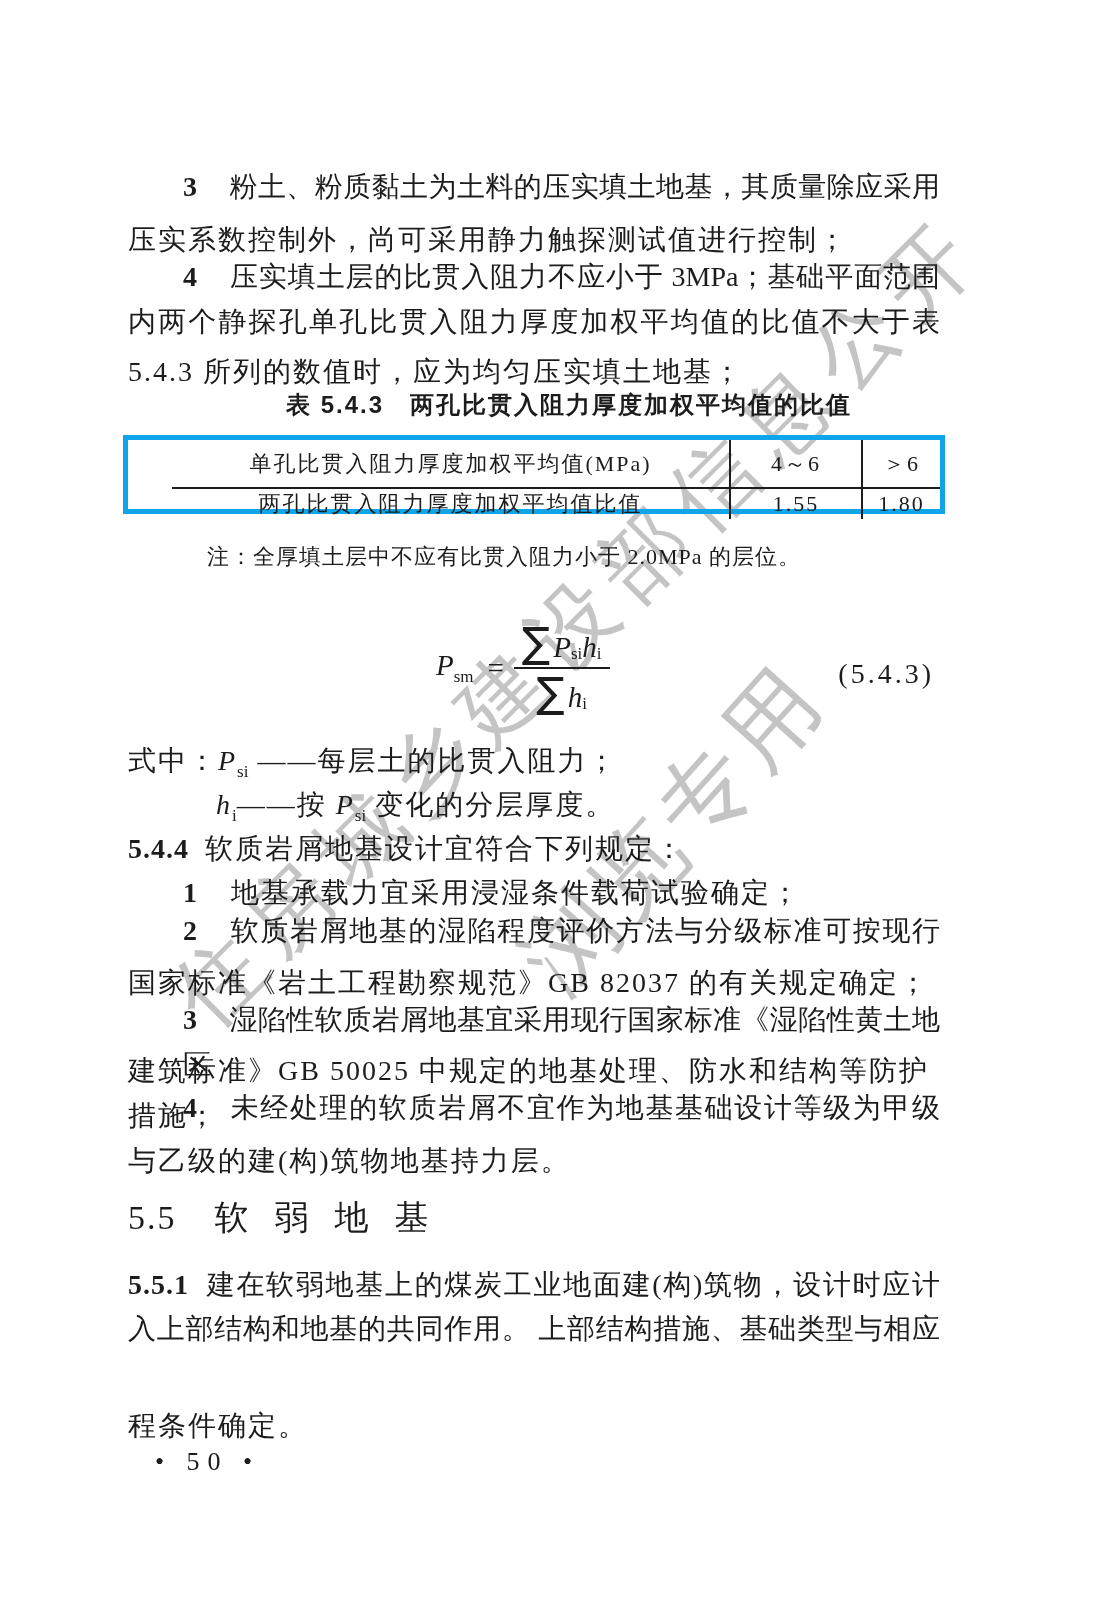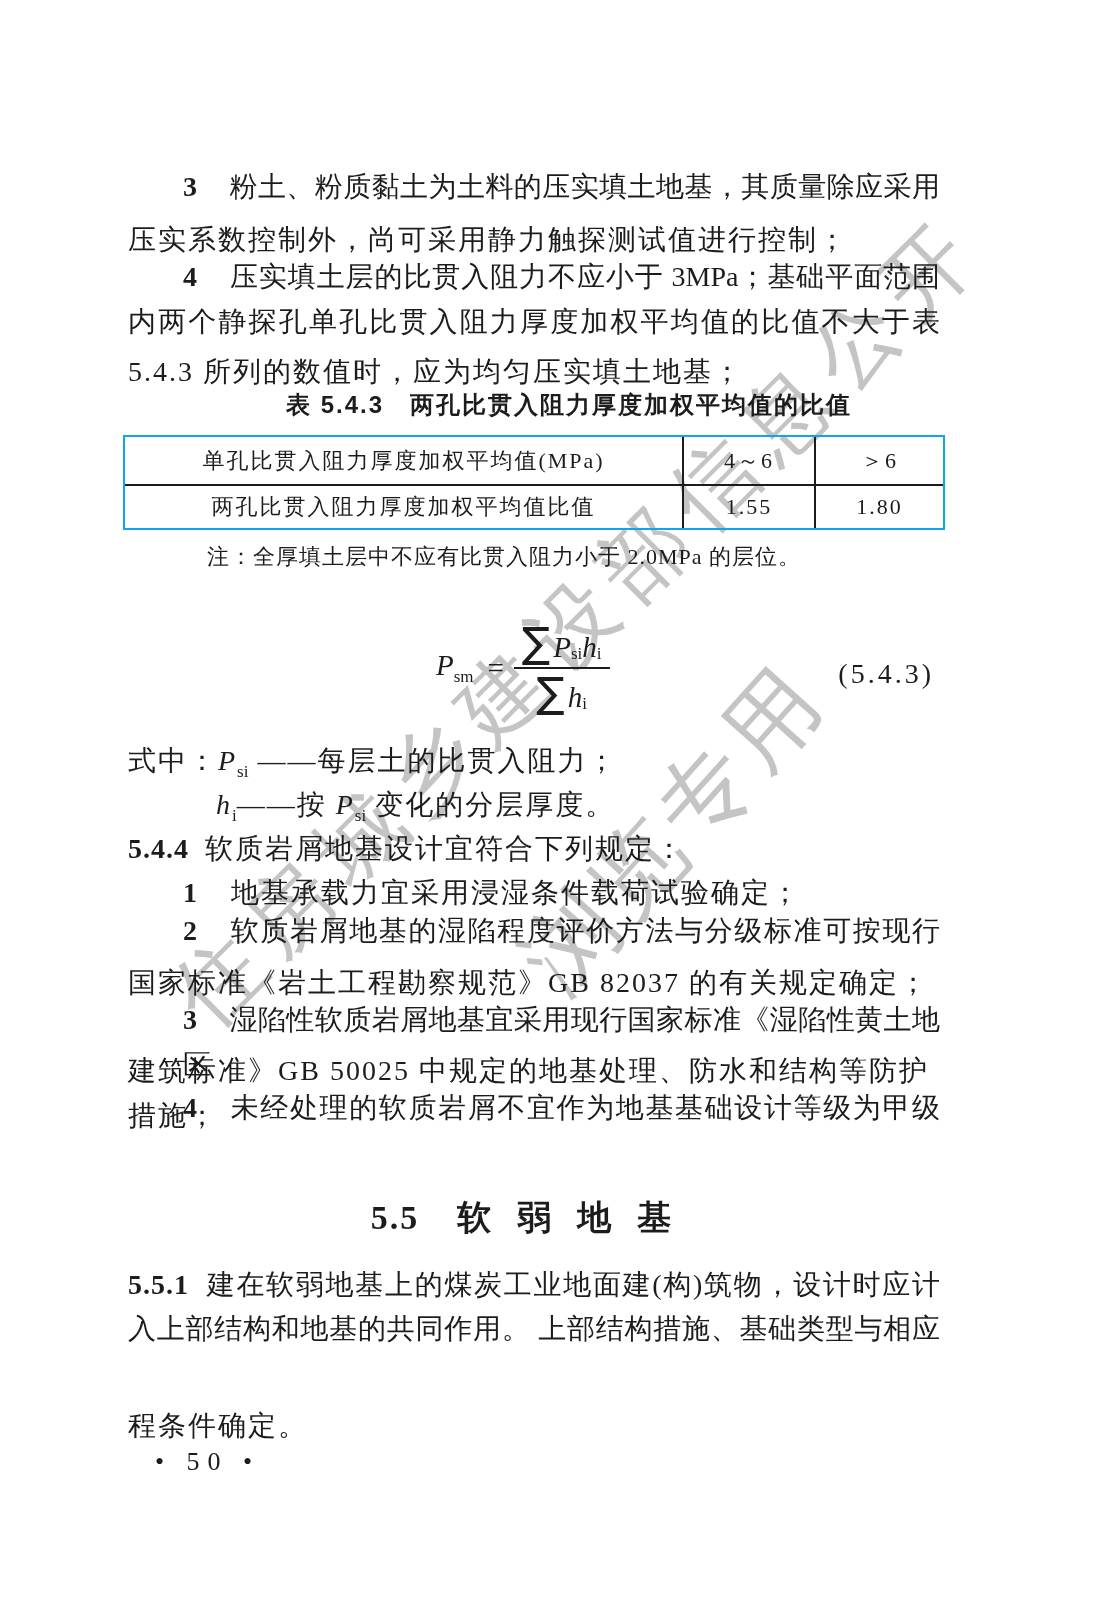--- a/index.html
+++ b/index.html
@@ -30,23 +30,23 @@
   .pnum{font-weight:bold;margin-right:32px;}
   .snum{font-weight:bold;margin-right:16px;letter-spacing:1px;}
   
   .tbl-title{
     position:absolute;top:389px;left:0;width:812px;box-sizing:border-box;
     padding-left:70px;text-align:center;
     font-family:"Liberation Sans","DejaVu Sans",sans-serif;
     font-weight:bold;font-size:24px;letter-spacing:2px;
   }
   .tbl{
-    position:absolute;left:-5px;top:435px;width:822px;height:95px;
-    box-sizing:border-box;border:2px solid #0ea5e9;background:transparent;
-    display:grid;grid-template-columns:557px 132px 1fr;grid-template-rows:47px 1fr;
+    position:absolute;left:-5px;top:435px;width:822px;height:79px;
+    box-sizing:border-box;border:5px solid #0ea5e9;background:transparent;
+    display:grid;grid-template-columns:557px 132px 1fr;grid-template-rows:47px 1fr;padding-left:44px;
   }
   .cell{display:flex;align-items:center;justify-content:center;
         font-size:22px;letter-spacing:2px;}
   .cv{border-left:2px solid #1c1c1c;}
   .r2{border-top:2px solid #1c1c1c;text-align:center;}
   .note{position:absolute;top:542px;left:79px;font-size:22px;letter-spacing:1px;}
   
   .formula{position:absolute;top:612px;left:308px;display:flex;align-items:center;
            font-size:29px;height:112px;}
   .f-eq{margin:0 10px 0 14px;}
@@ -58,21 +58,21 @@
          font-size:42px;line-height:0.9;margin-right:3px;}
   .eqno{position:absolute;top:658px;right:6px;font-size:28px;letter-spacing:3px;}
   
   .sg-i{font-style:italic;}
   .sg-sub{font-size:17px;vertical-align:-7px;letter-spacing:0;}
   .iv{font-style:italic;}
   .fsub{font-size:17px;vertical-align:-7px;}
   .w2{padding-left:88px;}
   
   .heading{position:absolute;top:1196px;left:0;width:812px;height:44px;line-height:44px;
-           text-align:center;font-weight:bold;font-size:34px;}
+           text-align:left;font-weight:normal;font-size:34px;}
   .heading .hnum{letter-spacing:2px;margin-right:38px;}
   .heading .ht{letter-spacing:26px;}
   
   .footer{position:absolute;top:1447px;left:27px;font-size:26px;letter-spacing:8px;}
 </style>
 </head>
 <body>
 
 <div class="wm" id="wm1">住房城乡建设部信息公开</div>
 <div class="wm" id="wm2">浏览专用</div>
@@ -121,20 +121,21 @@
   <div class="line nj" style="top:730px"><span class="sg-t">式中：</span><span class="sg-i">P</span><span class="sg-sub">si</span><span class="sg-t"> ——每层土的比贯入阻力；</span></div>
   <div class="line nj w2" style="top:774px"><span class="sg-i">h</span><span class="sg-sub">i</span><span class="sg-t">——按 </span><span class="sg-i">P</span><span class="sg-sub">si</span><span class="sg-t"> 变化的分层厚度。</span></div>
 
   <div class="line nj" style="top:818px"><span class="snum">5.4.4</span><span>软质岩屑地基设计宜符合下列规定：</span></div>
   <div class="line ind nj" style="top:862px"><span class="pnum">1</span><span>地基承载力宜采用浸湿条件载荷试验确定；</span></div>
   <div class="line ind j" style="top:908px"><span class="pnum">2</span><span>软质岩屑地基的湿陷程度评价方法与分级标准可按现行</span></div>
   <div class="line nj" style="top:952px">国家标准《岩土工程勘察规范》GB 82037 的有关规定确定；</div>
   <div class="line ind j" style="top:997px"><span class="pnum">3</span><span>湿陷性软质岩屑地基宜采用现行国家标准《湿陷性黄土地区</span></div>
   <div class="line nj" style="top:1040px">建筑标准》GB 50025 中规定的地基处理、防水和结构等防护措施；</div>
   <div class="line ind j" style="top:1085px"><span class="pnum">4</span><span>未经处理的软质岩屑不宜作为地基基础设计等级为甲级</span></div>
+  <div class="line nj" style="top:1130px">与乙级的建(构)筑物地基持力层。</div>
 
   <div class="heading"><span class="hnum">5.5</span><span class="ht">软弱地基</span></div>
 
   <div class="line j" style="top:1262px"><span class="snum">5.5.1</span><span>建在软弱地基上的煤炭工业地面建(构)筑物，设计时应计</span></div>
   <div class="line j" style="top:1306px">入上部结构和地基的共同作用。 上部结构措施、基础类型与相应</div>
   <div class="line nj" style="top:1395px">程条件确定。</div>
 
   <div class="footer">• 50 •</div>
 
 </div>

